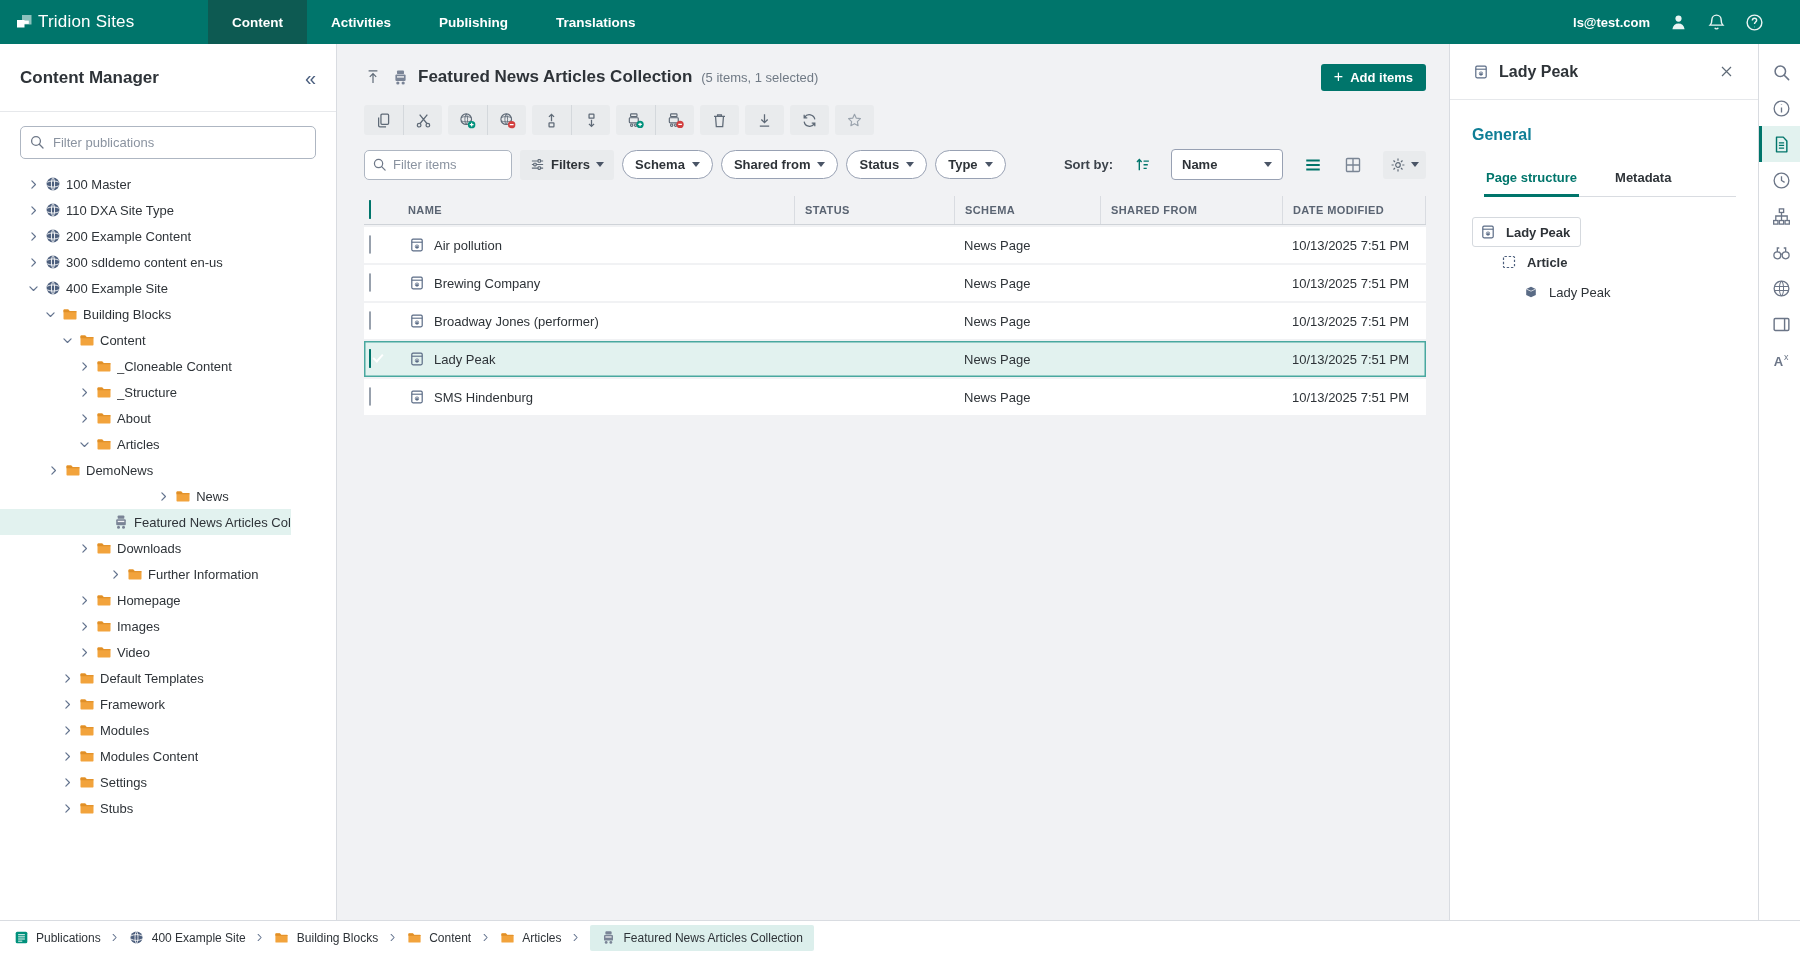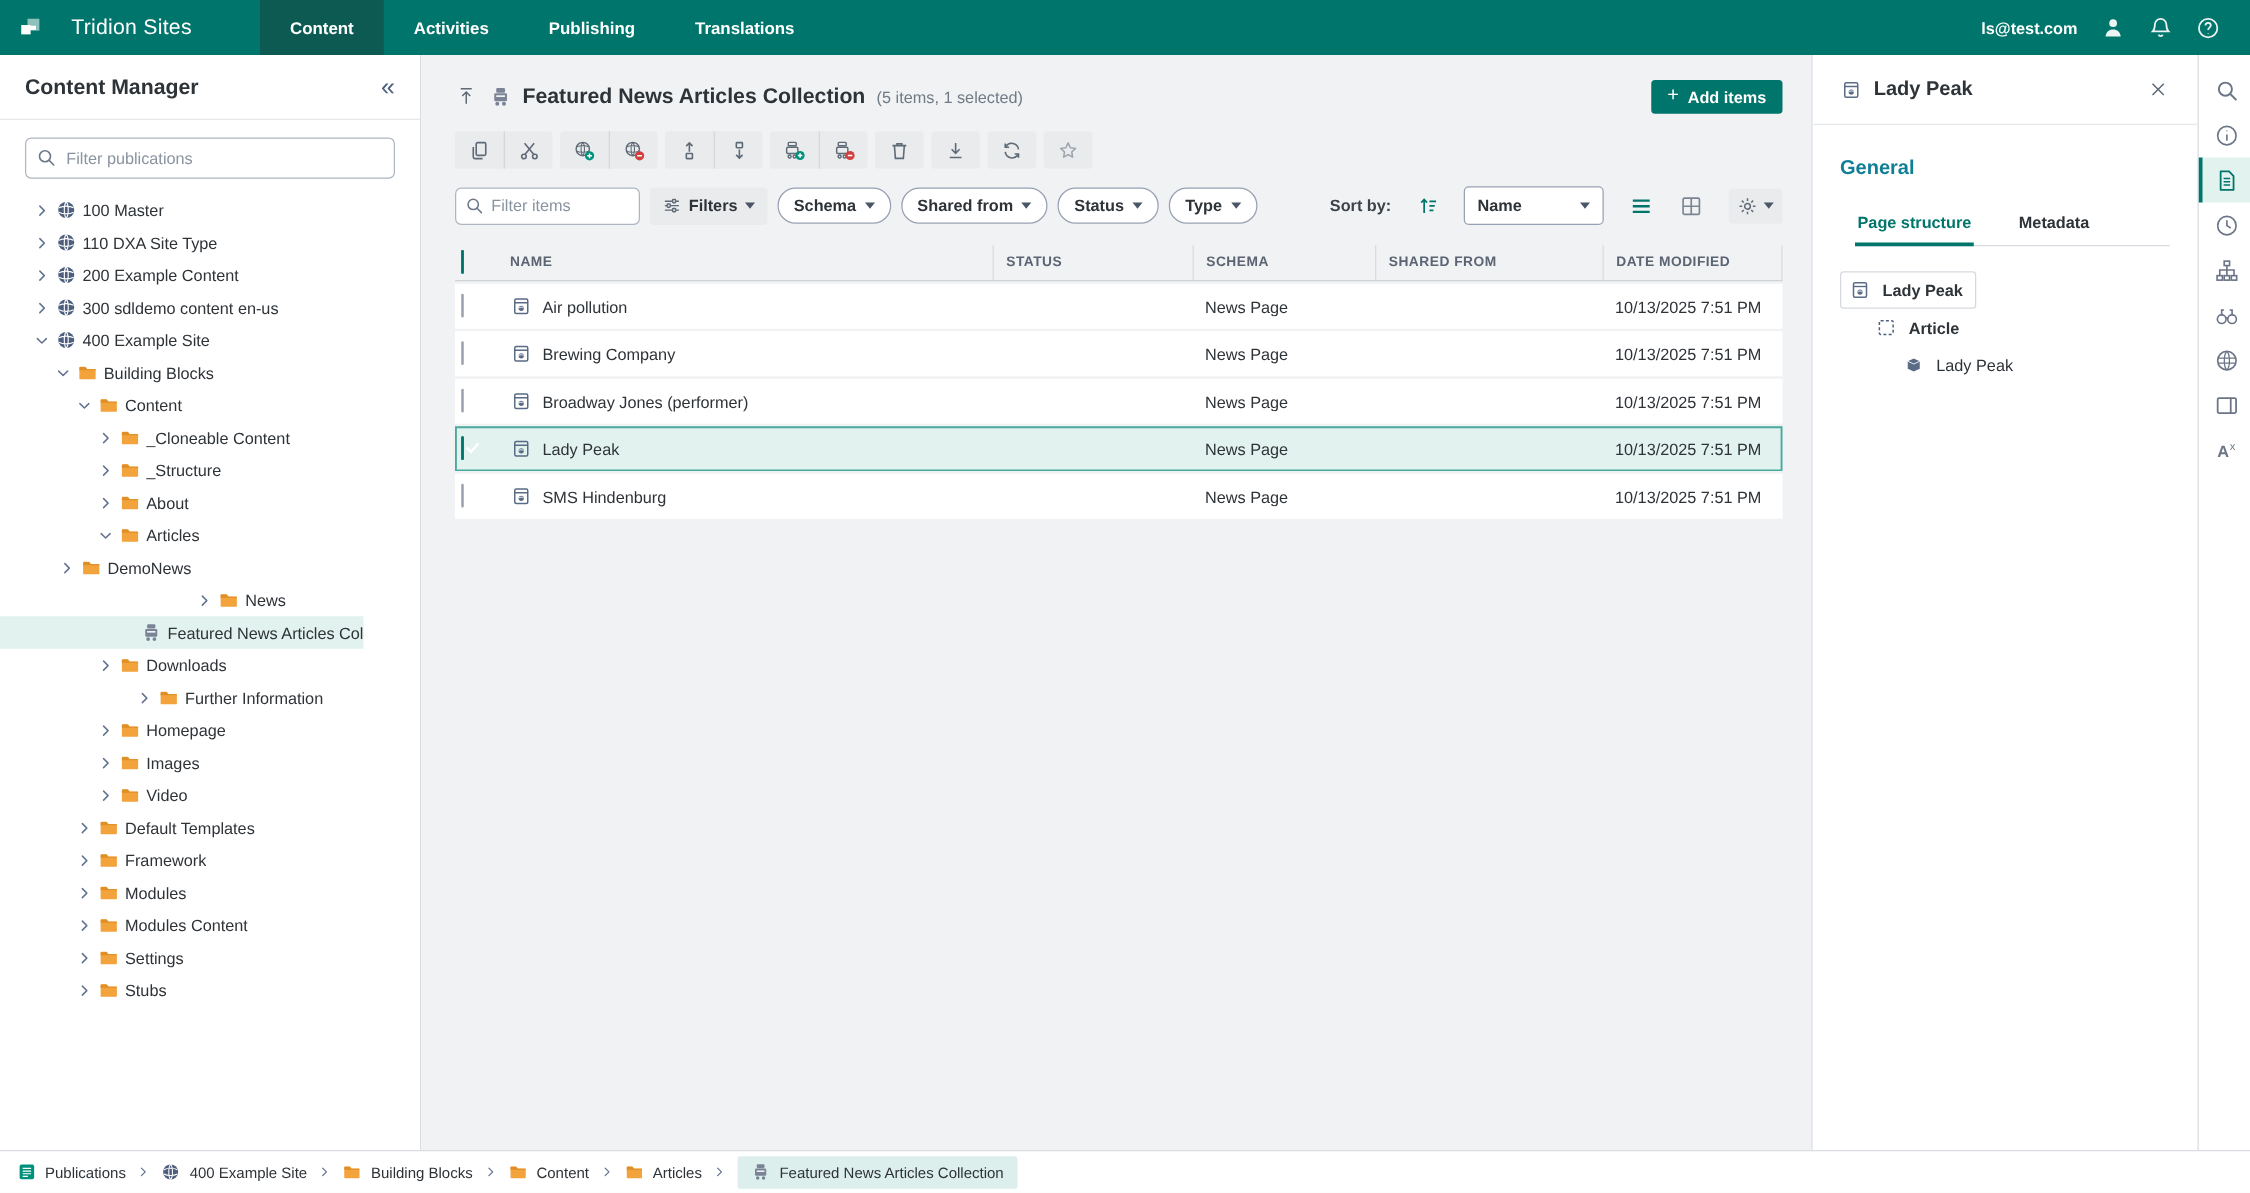--- a/index.html
+++ b/index.html
@@ -8,36 +8,36 @@
     --accent:#00756b; --accent-dark:#0d5a52; --selection:#e2f2ef; --sel-border:#49a89f;
     --folder:#f2a33c; --treeblue:#4d5f7d; --text:#2e3338; --muted:#6d7580; --border:#d9dce1;
     --mainbg:#f1f2f4; --btnbg:#e9ebed; --badd:#00917c; --brem:#d23f3f; --heading:#0f7e96;
   }
   .icon{display:inline-flex; align-items:center; justify-content:center;}
   .icon svg{display:block;}
   .app{width:1800px;height:954px;display:flex;flex-direction:column;}
 
   
   .topbar{height:44px;background:var(--accent);display:flex;align-items:center;color:#fff;flex:0 0 44px;}
-  .brand{display:flex;align-items:center;gap:21px;padding:0 20px 0 14px;height:100%;cursor:pointer;min-width:208px;}
+  .brand{display:flex;align-items:center;gap:2px;padding:0 20px 0 14px;height:100%;cursor:pointer;min-width:208px;}
   .brand-name{font-size:17px;letter-spacing:.2px;}
   .nav-tabs{display:flex;height:100%;}
   .nav-tab{display:flex;align-items:center;padding:0 24px;font-size:13.5px;font-weight:bold;cursor:pointer;}
   .nav-tab.active{background:var(--accent-dark);}
-  .topbar-right{margin-left:auto;display:flex;align-items:center;gap:18px;padding-right:24px;}
+  .topbar-right{margin-left:auto;display:flex;align-items:center;gap:18px;padding-right:36px;}
   .user-email{font-size:13px;font-weight:bold;}
   .tb-icon{width:20px;height:20px;color:#fff;opacity:.92;cursor:pointer;}
   .tb-icon svg{width:19px;height:19px;}
 
   
   .workspace{flex:1 1 auto;display:flex;min-height:0;}
 
   
   .sidebar{width:337px;flex:0 0 337px;background:#fff;border-right:1px solid var(--border);display:flex;flex-direction:column;}
-  .sidebar-header{height:52px;display:flex;align-items:center;justify-content:space-between;padding:0 20px;border-bottom:1px solid #e6e8eb;}
+  .sidebar-header{height:68px;display:flex;align-items:center;justify-content:space-between;padding:0 20px;border-bottom:1px solid #e6e8eb;}
   .sidebar-title{font-size:17px;font-weight:bold;color:var(--text);}
   .collapse-btn{color:#4a5e7e;font-size:20px;cursor:pointer;line-height:1;}
   .sidebar-search{margin:14px 20px 8px;position:relative;}
   .sidebar-search input{width:100%;height:33px;border:1px solid #aeb6c2;border-radius:5px;padding:0 10px 0 32px;font-size:13px;color:var(--text);font-family:inherit;outline:none;}
   .sidebar-search input::placeholder{color:#8a93a0;}
   .search-glyph{position:absolute;left:9px;top:8px;width:16px;height:16px;color:#6d7787;}
   .tree{width:291px;overflow:hidden;padding-top:4px;}
   .tree-row{height:26px;display:flex;align-items:center;white-space:nowrap;cursor:pointer;font-size:13px;color:var(--text);}
   .tree-row.selected{background:var(--selection);}
   .tree-chev{width:18px;height:16px;flex:0 0 18px;}

